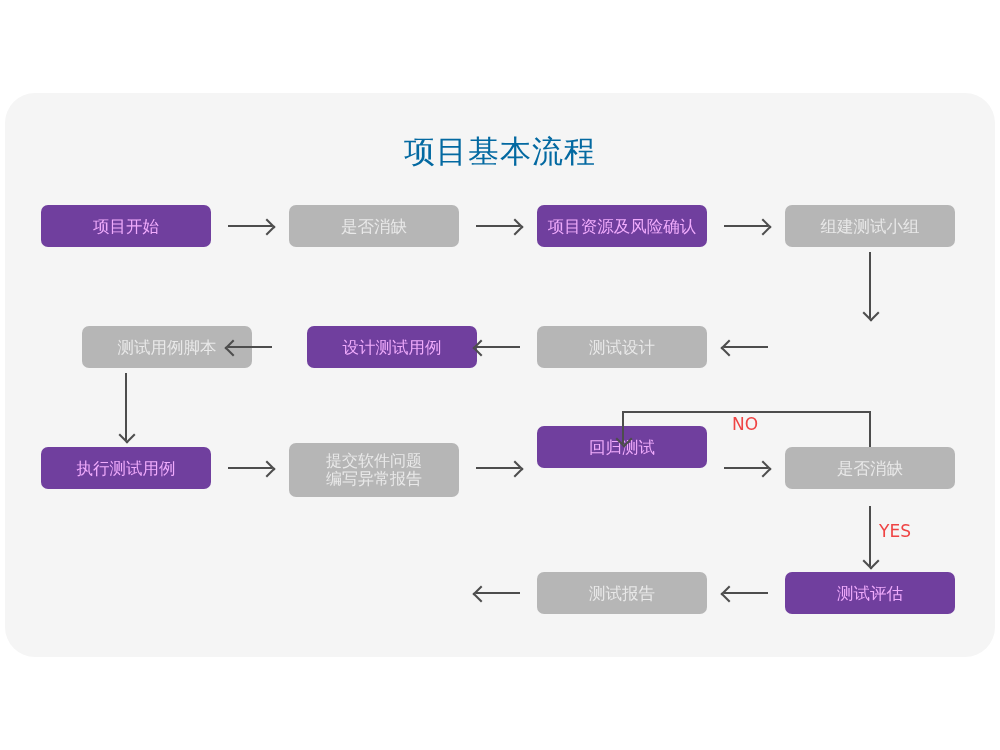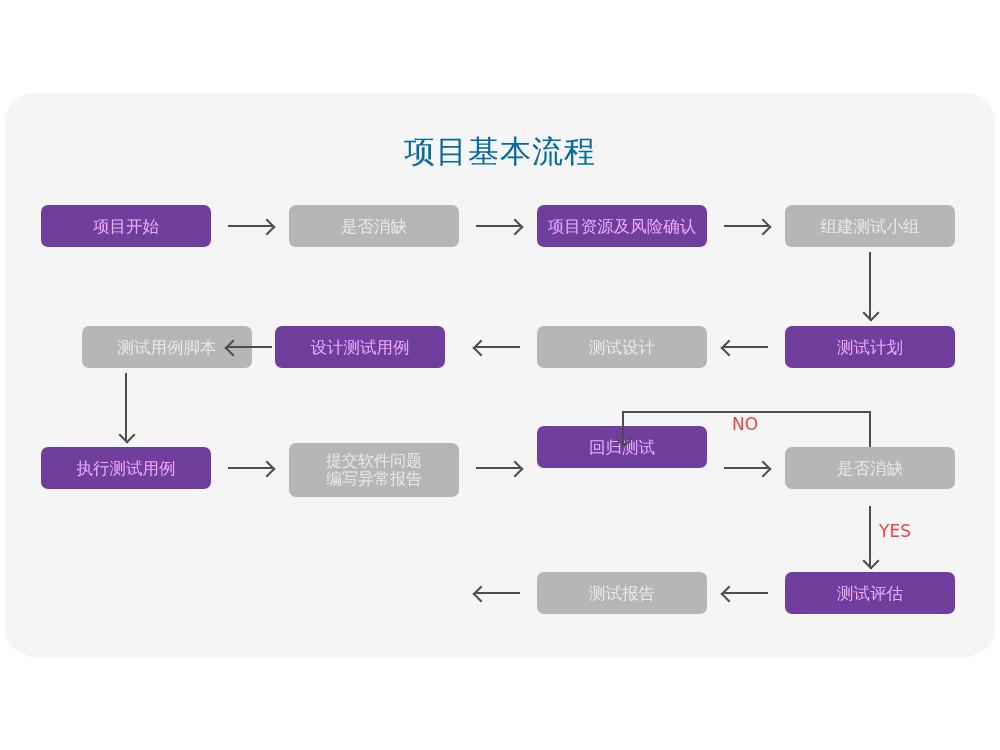--- a/index.html
+++ b/index.html
@@ -136,25 +136,24 @@
   <div class="node gray" style="left:289px; top:205px;">是否消缺</div>
   <div class="harrow right" style="left:476px; top:225px; width:44px;"></div>
   <div class="node purple" style="left:537px; top:205px;">项目资源及风险确认</div>
   <div class="harrow right" style="left:724px; top:225px; width:44px;"></div>
   <div class="node gray" style="left:785px; top:205px;">组建测试小组</div>
 
   <div class="varrow" style="left:869px; top:252px; height:66px;"></div>
 
   <div class="node gray" style="left:36px; top:326px;margin-left:46px;">测试用例脚本</div>
   <div class="harrow left" style="left:228px; top:346px; width:44px;"></div>
-  <div class="node purple" style="left:275px; top:326px;">设计测试用例</div>
+  <div class="node purple" style="left:307px; top:326px;">设计测试用例</div>
   <div class="harrow left" style="left:476px; top:346px; width:44px;"></div>
   <div class="node gray" style="left:537px; top:326px;">测试设计</div>
   <div class="harrow left" style="left:724px; top:346px; width:44px;"></div>
-  <div class="node purple" style="left:785px; top:326px;">测试计划</div>
 
   <div class="varrow" style="left:125px; top:373px; height:67px;"></div>
 
   <div class="node purple" style="left:41px; top:447px;">执行测试用例</div>
   <div class="harrow right" style="left:228px; top:467px; width:44px;"></div>
   <div class="node gray tall" style="left:289px; top:443px;">提交软件问题
 编写异常报告</div>
   <div class="harrow right" style="left:476px; top:467px; width:44px;"></div>
   <div class="node purple" style="left:537px; top:426px;">回归测试</div>
   <div class="harrow right" style="left:724px; top:467px; width:44px;"></div>

